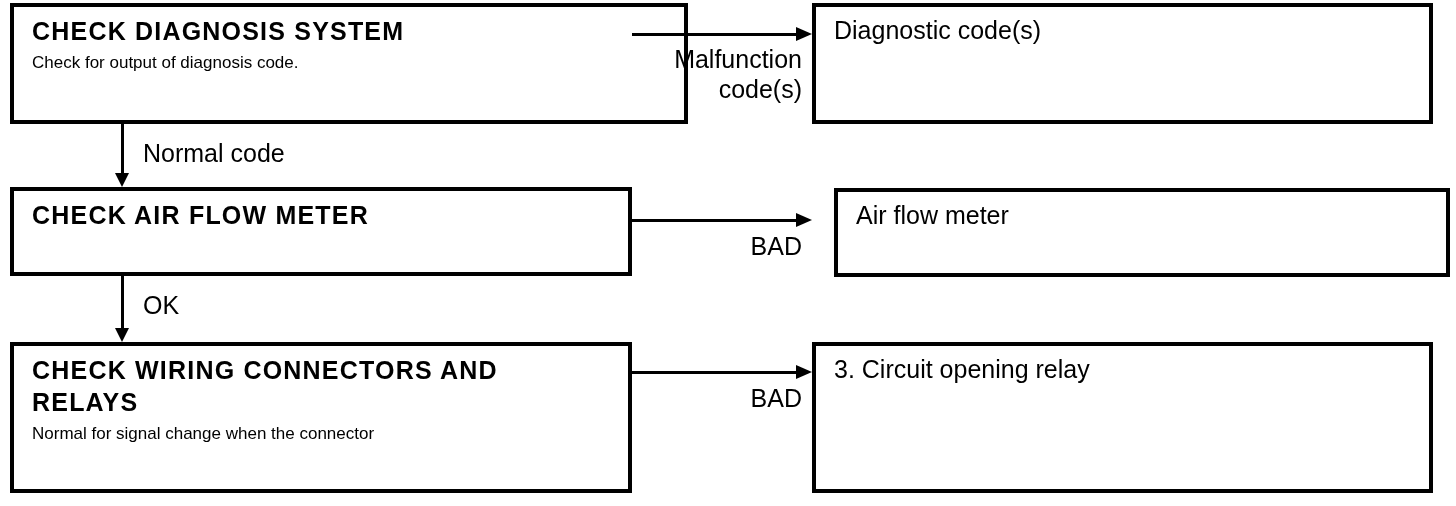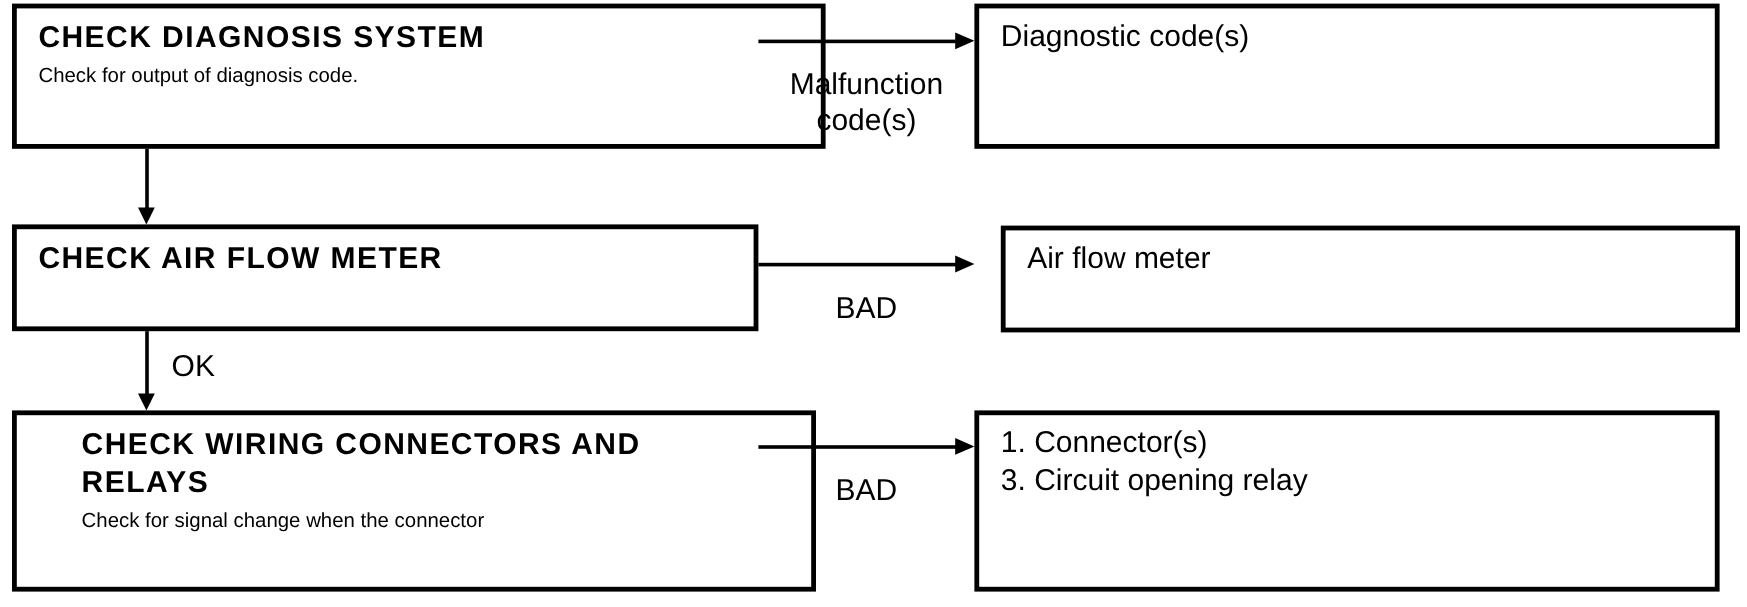--- a/index.html
+++ b/index.html
@@ -83,22 +83,21 @@
     border-bottom: 7px solid transparent;
     border-left: 16px solid #000000;
   }
   .edge-label {
     position: absolute;
     font-size: 25px;
     line-height: 30px;
     white-space: nowrap;
   }
   .edge-label.center {
-    text-align: center;
-    margin-top: 11px;
+    text-align: right;
   }
 </style>
 </head>
 <body>
 
 <div id="diagram">
 
   <div class="box" style="left:10px; top:3px; width:678px; height:121px;">
     <div class="box-inner">
       <div class="title">CHECK  DIAGNOSIS SYSTEM</div>
@@ -117,44 +116,44 @@
       <div class="title">CHECK  AIR  FLOW  METER</div>
     </div>
   </div>
 
   <div class="box" style="left:812px; top:188px; width:616px; height:89px;margin-left:22px;">
     <div class="box-inner">
       <div class="plain">Air flow meter</div>
     </div>
   </div>
 
-  <div class="box" style="left:10px; top:342px; width:670px; height:151px;padding-left:36px;">
+  <div class="box" style="left:10px; top:342px; width:622px; height:151px;">
     <div class="box-inner">
       <div class="title-wrap">CHECK  WIRING  CONNECTORS  AND</div>
       <div class="title-wrap">RELAYS</div>
-      <div class="desc">Check for signal change when the connector</div>
+      <div class="desc">Normal for signal change when the connector</div>
     </div>
   </div>
 
   <div class="box" style="left:812px; top:342px; width:621px; height:151px;">
     <div class="box-inner">
-      <div class="listline">1. Connector(s)</div>
       <div class="listline">3. Circuit opening relay</div>
     </div>
   </div>
 
   <div class="hline" style="left:632px; top:33px; width:166px;"></div>
   <div class="arrow-right" style="left:796px; top:27px;"></div>
   <div class="edge-label center" style="left:642px; top:44px; width:160px;">
     <div>Malfunction</div>
     <div>code(s)</div>
   </div>
 
   <div class="vline" style="left:121px; top:124px; height:52px;"></div>
   <div class="arrow-down" style="left:115px; top:173px;"></div>
+  <div class="edge-label" style="left:143px; top:138px;">Normal code</div>
 
   <div class="hline" style="left:632px; top:219px; width:166px;"></div>
   <div class="arrow-right" style="left:796px; top:213px;"></div>
   <div class="edge-label center" style="left:642px; top:231px; width:160px;">BAD</div>
 
   <div class="vline" style="left:121px; top:276px; height:55px;"></div>
   <div class="arrow-down" style="left:115px; top:328px;"></div>
   <div class="edge-label" style="left:143px; top:290px;">OK</div>
 
   <div class="hline" style="left:632px; top:371px; width:166px;"></div>

